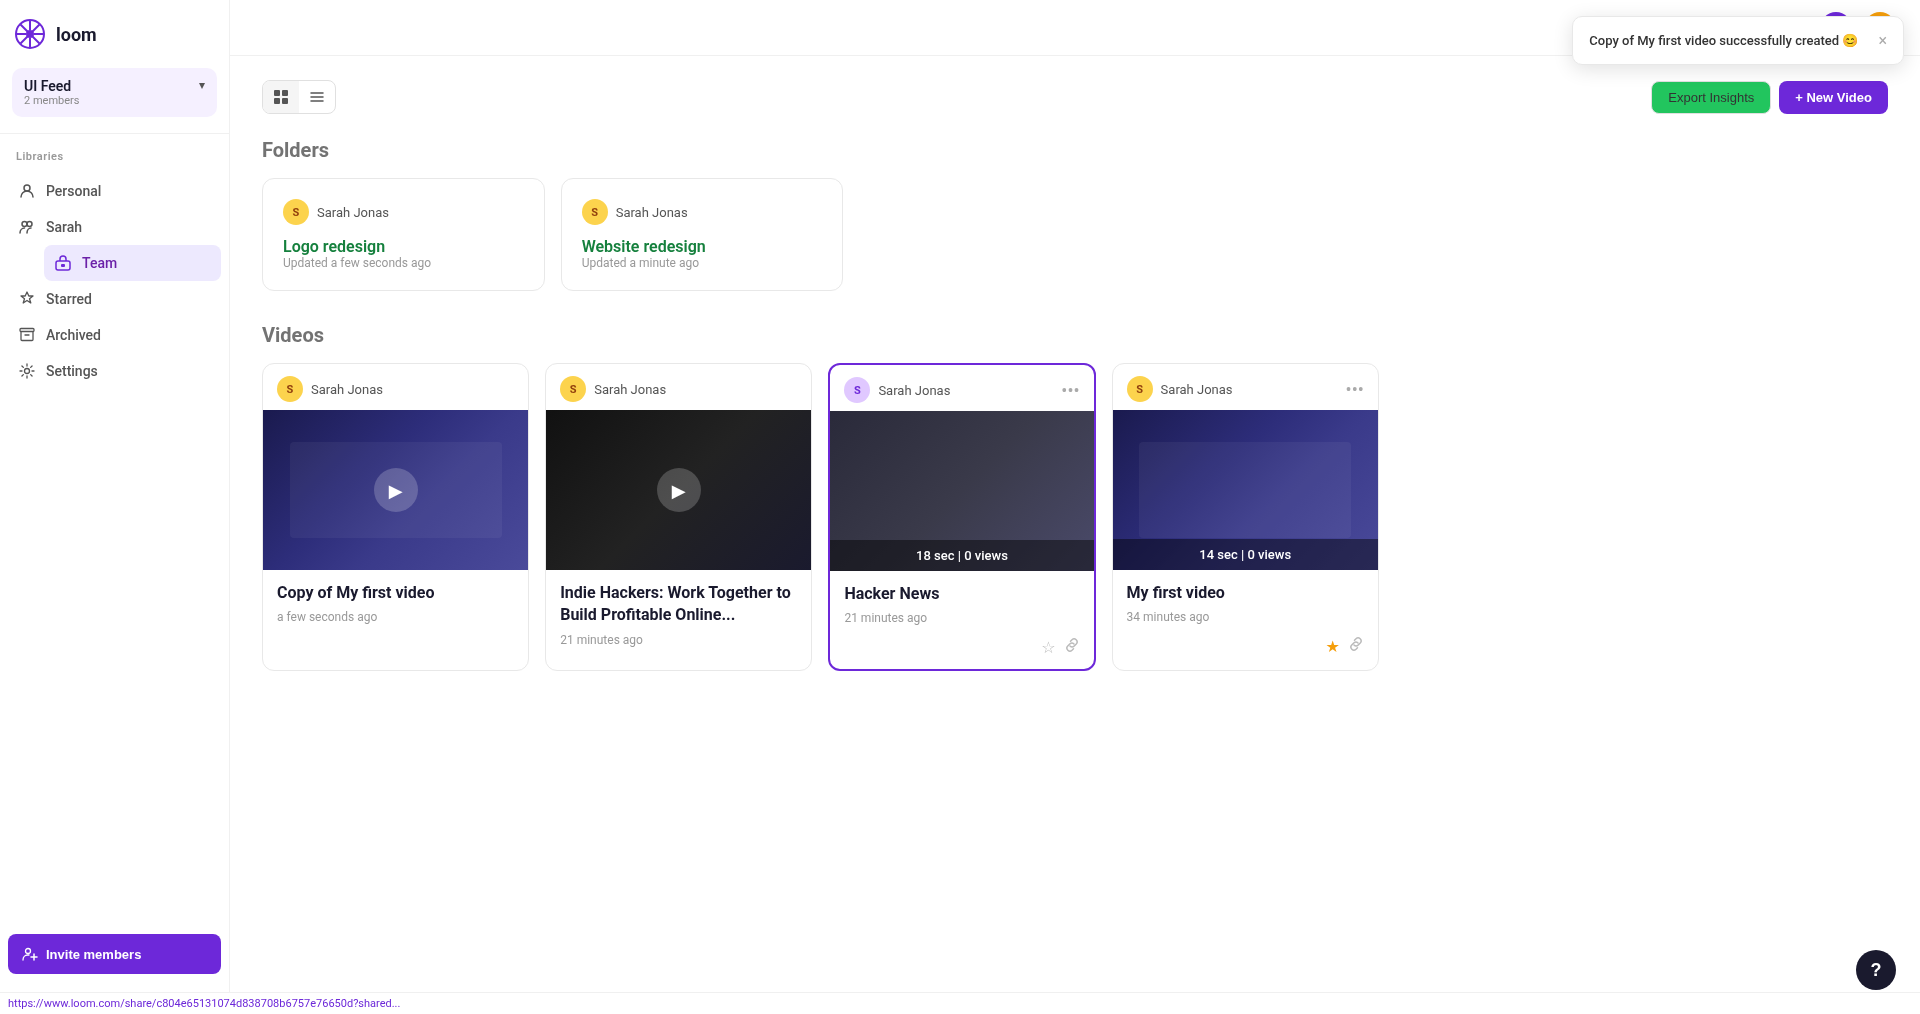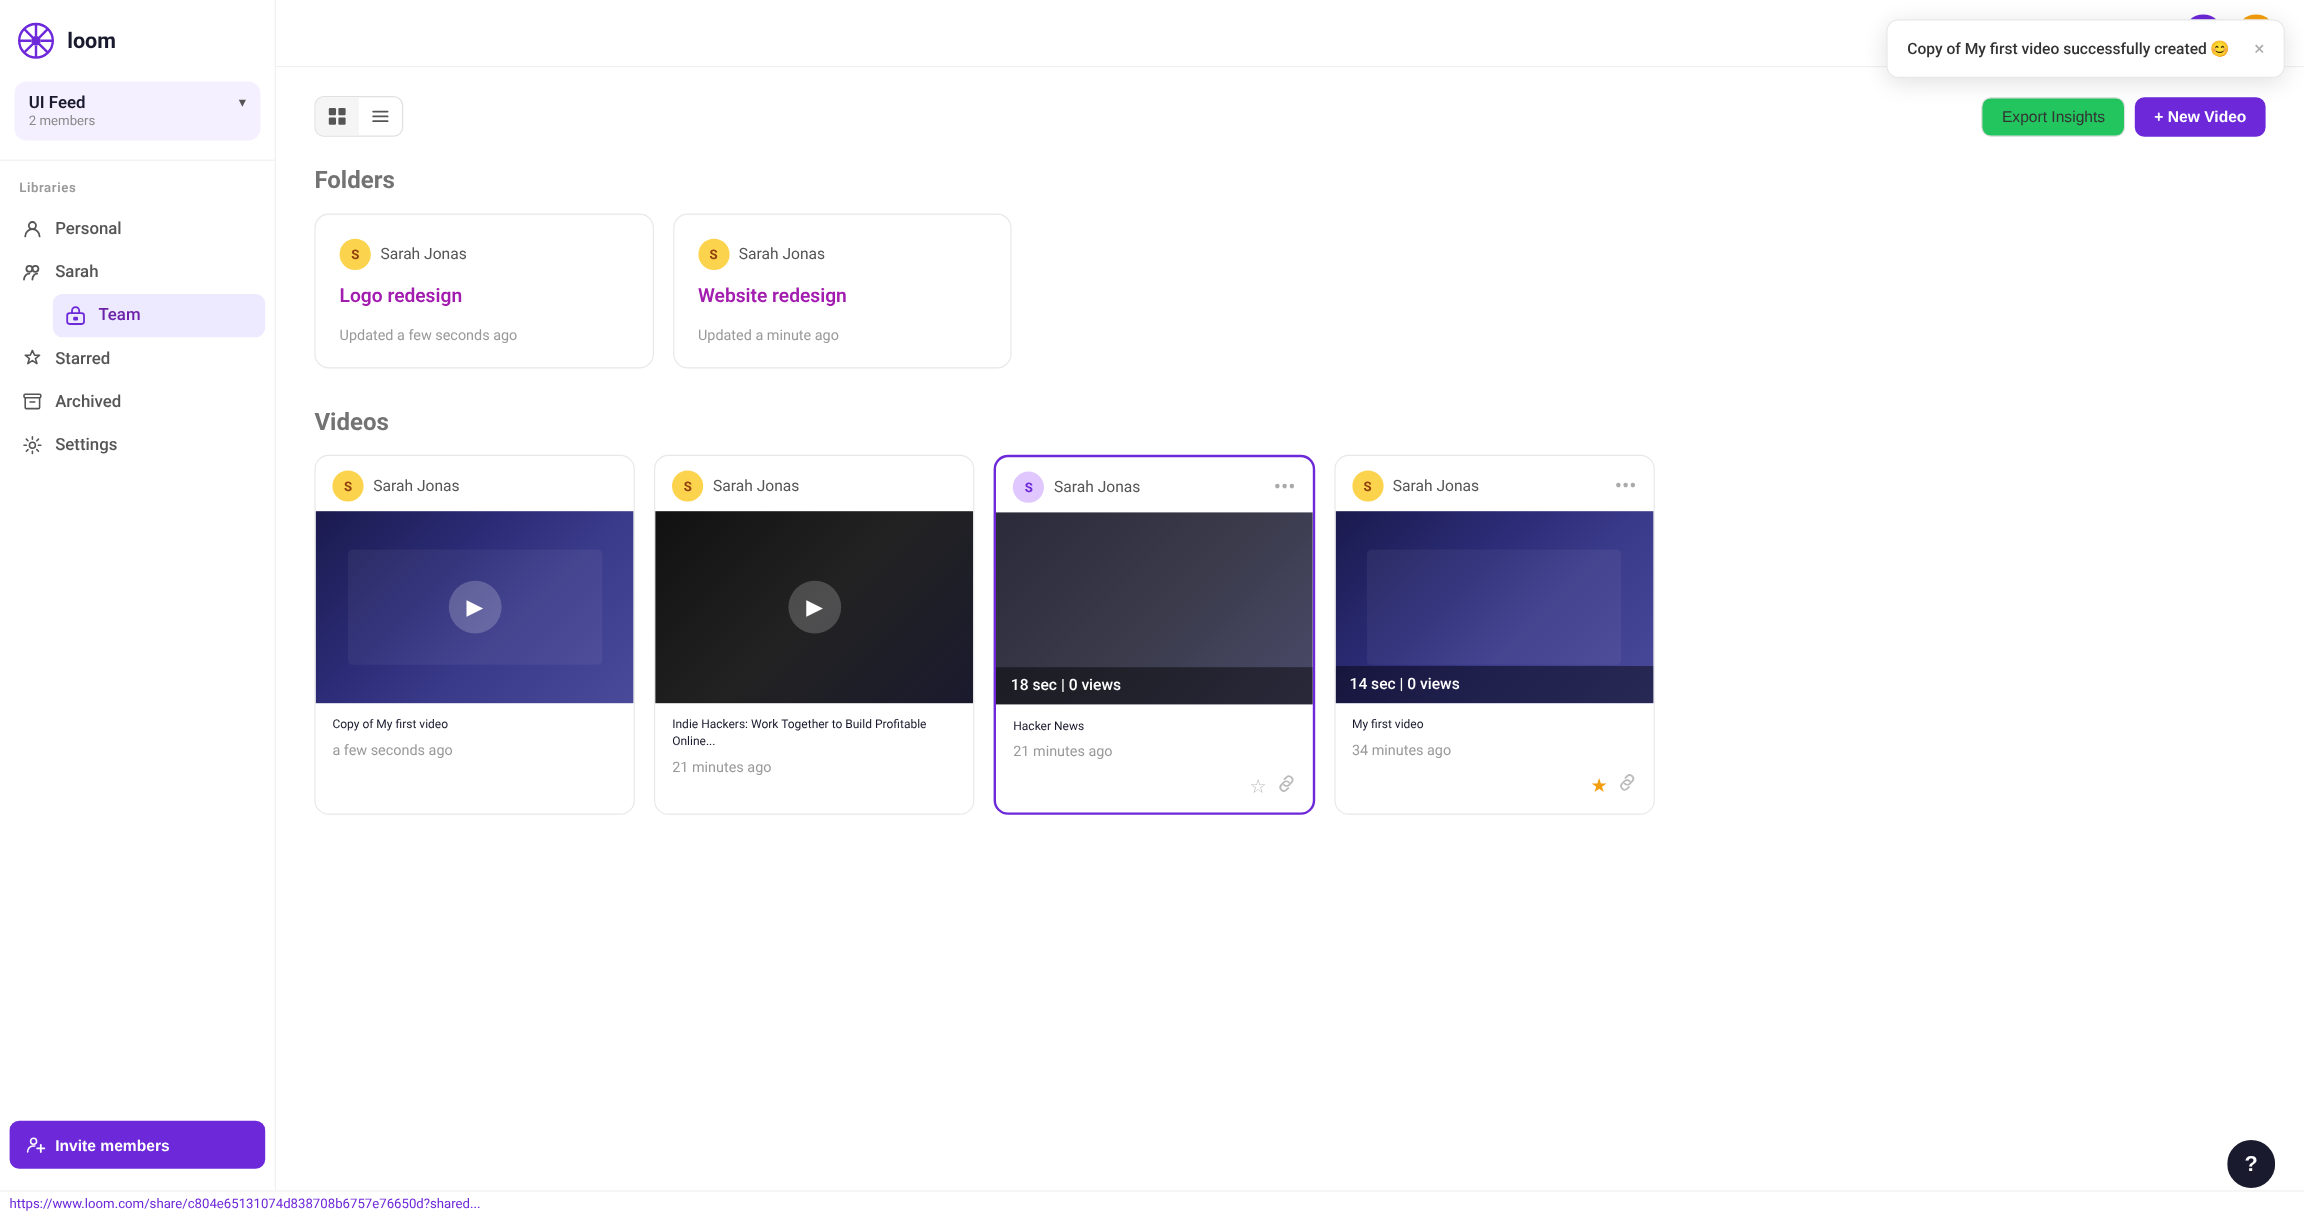--- a/index.html
+++ b/index.html
@@ -200,21 +200,21 @@
       gap: 8px;
       margin-bottom: 12px;
     }
     .owner-avatar {
       width: 26px; height: 26px; border-radius: 50%;
       background: #fcd34d;
       display: flex; align-items: center; justify-content: center;
       font-size: 11px; font-weight: 700; color: #92400e;
     }
     .owner-name { font-size: 13px; color: #555; }
-    .folder-name { font-size: 16px; font-weight: 600; color: #a21caf; margin-bottom: 16px; }
+    .folder-name { font-size: 16px; font-weight: 600; color: #15803d; }
     .folder-updated { font-size: 12px; color: #999; }
 
     
     .videos-grid {
       display: grid;
       grid-template-columns: repeat(auto-fill, minmax(240px, 1fr));
       gap: 16px;
       max-width: 1400px;
     }
     .video-card {
@@ -243,20 +243,21 @@
       overflow: hidden;
     }
     .thumbnail-overlay {
       position: absolute;
       bottom: 0; left: 0; right: 0;
       background: rgba(0,0,0,0.45);
       color: #fff;
       font-size: 13px;
       font-weight: 500;
       padding: 8px 12px;
+      text-align: center;
     }
     
     .thumb-memrise {
       background: linear-gradient(135deg, #1a1a4e 0%, #2d2d7a 40%, #3a3a8a 60%, #4a4a9a 100%);
     }
     .thumb-memrise::before {
       content: '';
       position: absolute;
       top: 20%; left: 10%; width: 80%; height: 60%;
       background: rgba(255,255,255,0.05);
@@ -273,22 +274,22 @@
       background: rgba(255,255,255,0.2);
       border-radius: 50%;
       display: flex; align-items: center; justify-content: center;
       color: #fff;
       font-size: 18px;
     }
     .video-card-footer {
       padding: 12px 14px;
     }
     .video-title {
-      font-size: 10px;
-      font-weight: 400;
+      font-size: 16px;
+      font-weight: 700;
       color: #1a1a2e;
       margin-bottom: 6px;
       line-height: 1.4;
     }
     .video-time { font-size: 12px; color: #999; }
     .video-card-actions {
       display: flex;
       align-items: center;
       justify-content: space-between;
       padding: 0 14px 12px;

